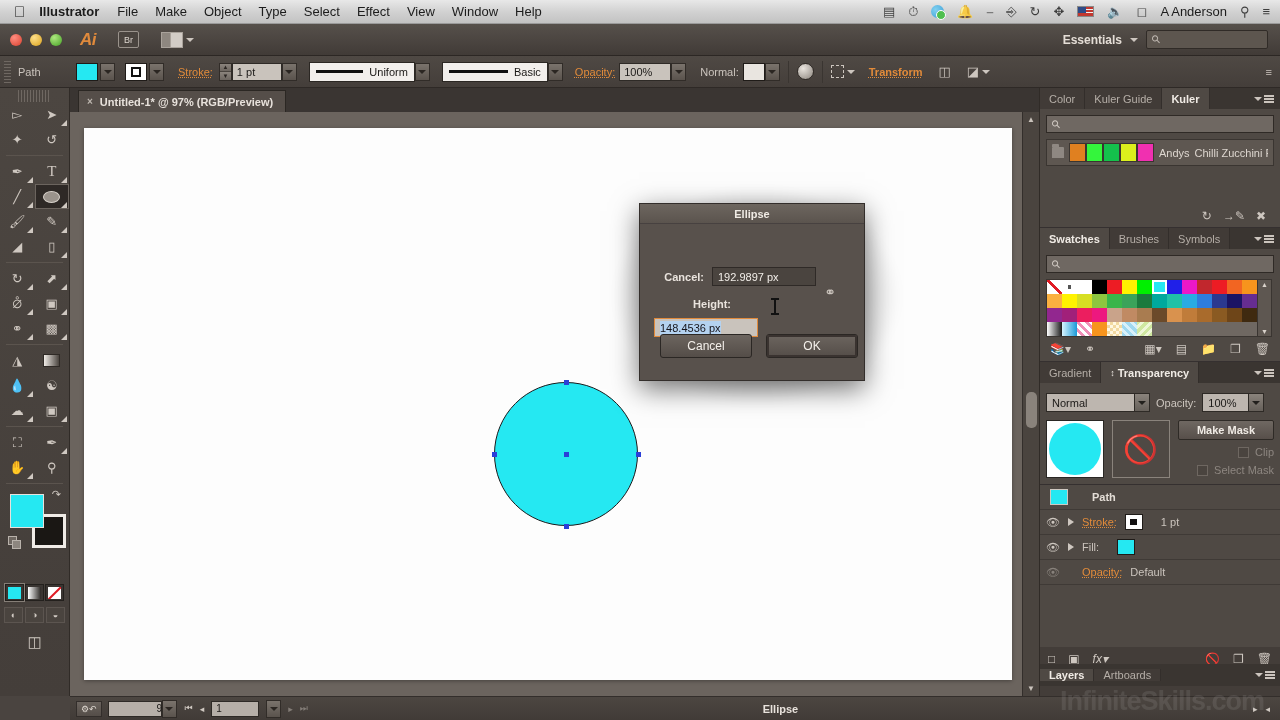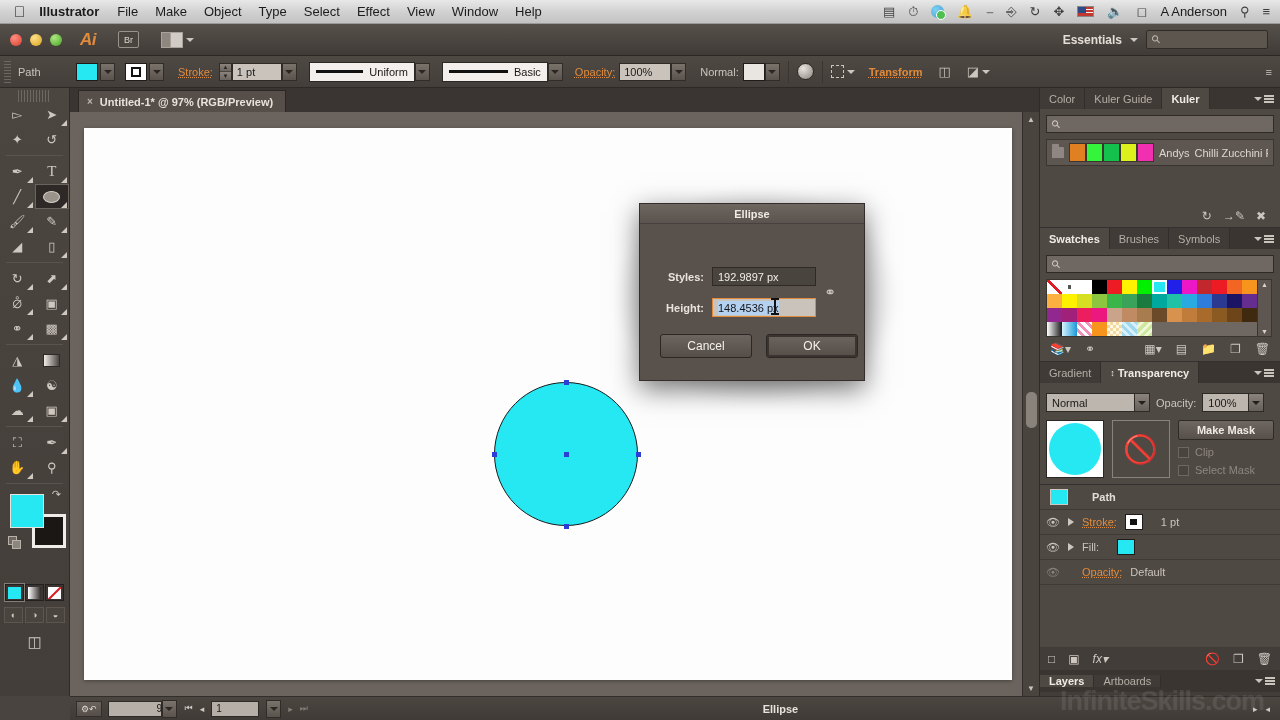--- a/index.html
+++ b/index.html
@@ -221,39 +221,39 @@
   .thumbrow { display:flex; gap:8px; margin-top:8px; align-items:flex-start; }
   .thumbA { width:58px;height:58px;background:#fff;border:1px solid #2a2724; display:flex;
      align-items:center; justify-content:center; }
   .thumbA i { width:52px;height:52px;border-radius:50%;background:#25e8f2; display:block;}
   .thumbB { width:58px;height:58px;background:#4f4944;border:1px solid #8a837c; display:flex;
      align-items:center; justify-content:center; color:#b9b2ab; font-size:28px; }
   .maskcol { flex:1; }
   .maskbtn { height:20px;background:linear-gradient(180deg,#6f6862,#574f4a);
      border:1px solid #2e2a26; border-radius:2px; display:flex;align-items:center;
      justify-content:center; font-size:11px; font-weight:bold; color:#f0ebe5; }
-  .ckrow { display:flex; align-items:center; gap:6px; margin-top:6px; font-size:11px; color:#8d8680; }
+  .ckrow { display:flex; align-items:center; gap:6px; margin-top:6px; font-size:11px; color:#8d8680;justify-content:flex-end; }
   .ck { width:11px;height:11px;border:1px solid #6e6761;background:#4a443f; }
 
   .aplist { }
   .aprow { height:25px; display:flex; align-items:center; gap:8px;
      border-bottom:1px solid #3f3a36; padding:0 6px; }
   .eye { width:14px;height:14px; display:flex;align-items:center;justify-content:center;
      font-size:11px; color:#cec7c0; }
   .tri-r { width:0;height:0;border-top:4px solid transparent;border-bottom:4px solid transparent;
      border-left:6px solid #cec7c0; }
   .chip { width:18px;height:16px; border:1px solid #1f1b18; }
   .chip.stroke { background:#fff; display:flex;align-items:center;justify-content:center; }
   .chip.stroke i { width:9px;height:8px;background:#121010;border:1px solid #fff; display:block; }
   .apname { font-size:11px; color:#e3ddd6; font-weight:bold; }
   .aporange { font-size:11px; color:#e28b3a; text-decoration:underline; text-decoration-style:dotted; }
   .apbtm { display:flex; align-items:center; gap:13px; padding:5px 8px; font-size:12px; color:#cec7c0; }
   .apbtm .spacer { flex:1; }
 
-  .dockbtmtabs { position:absolute; left:0; bottom:4px; width:241px; height:22px;
+  .dockbtmtabs { position:absolute; left:0; bottom:10px; width:241px; height:22px;
      background:#3a3531; display:flex; align-items:center; }
 
   
   .wm { position:absolute; left:1060px; top:686px; font-size:27px; font-weight:bold;
         color:rgba(255,255,255,.09); letter-spacing:-1px; pointer-events:none; white-space:nowrap; }
 
   
   .dlgshadow { position:absolute; left:612px; top:186px; width:290px; height:220px;
      background:radial-gradient(ellipse at 50% 50%, rgba(0,0,0,.42) 0%, rgba(0,0,0,0) 70%);
      filter: blur(4px); }
@@ -761,24 +761,24 @@
     </div>
   </div>
 
   <div class="wm">InfiniteSkills.com</div>
 
   <div class="dlgshadow"></div>
   <div class="dlg">
     <div class="dlgtitle">Ellipse</div>
     <div class="dlgbody">
       <div class="frow" style="left:14px;top:43px;">
-        <span class="flabel">Styles:</span>
+        <span class="flabel">Cancel:</span>
         <span class="finput">192.9897 px</span>
       </div>
-      <div class="frow" style="left:14px;top:74px;">
+      <div class="frow" style="left:14px;top:74px;flex-direction:column;">
         <span class="flabel">Height:</span>
         <span class="finput focused">
           <span class="seltext">148.4536 px</span>
         </span>
       </div>
       <span class="chain">⚭</span>
       <div class="btnrow">
         <span class="dbtn">Cancel</span>
         <span class="dbtn primary">OK</span>
       </div>

